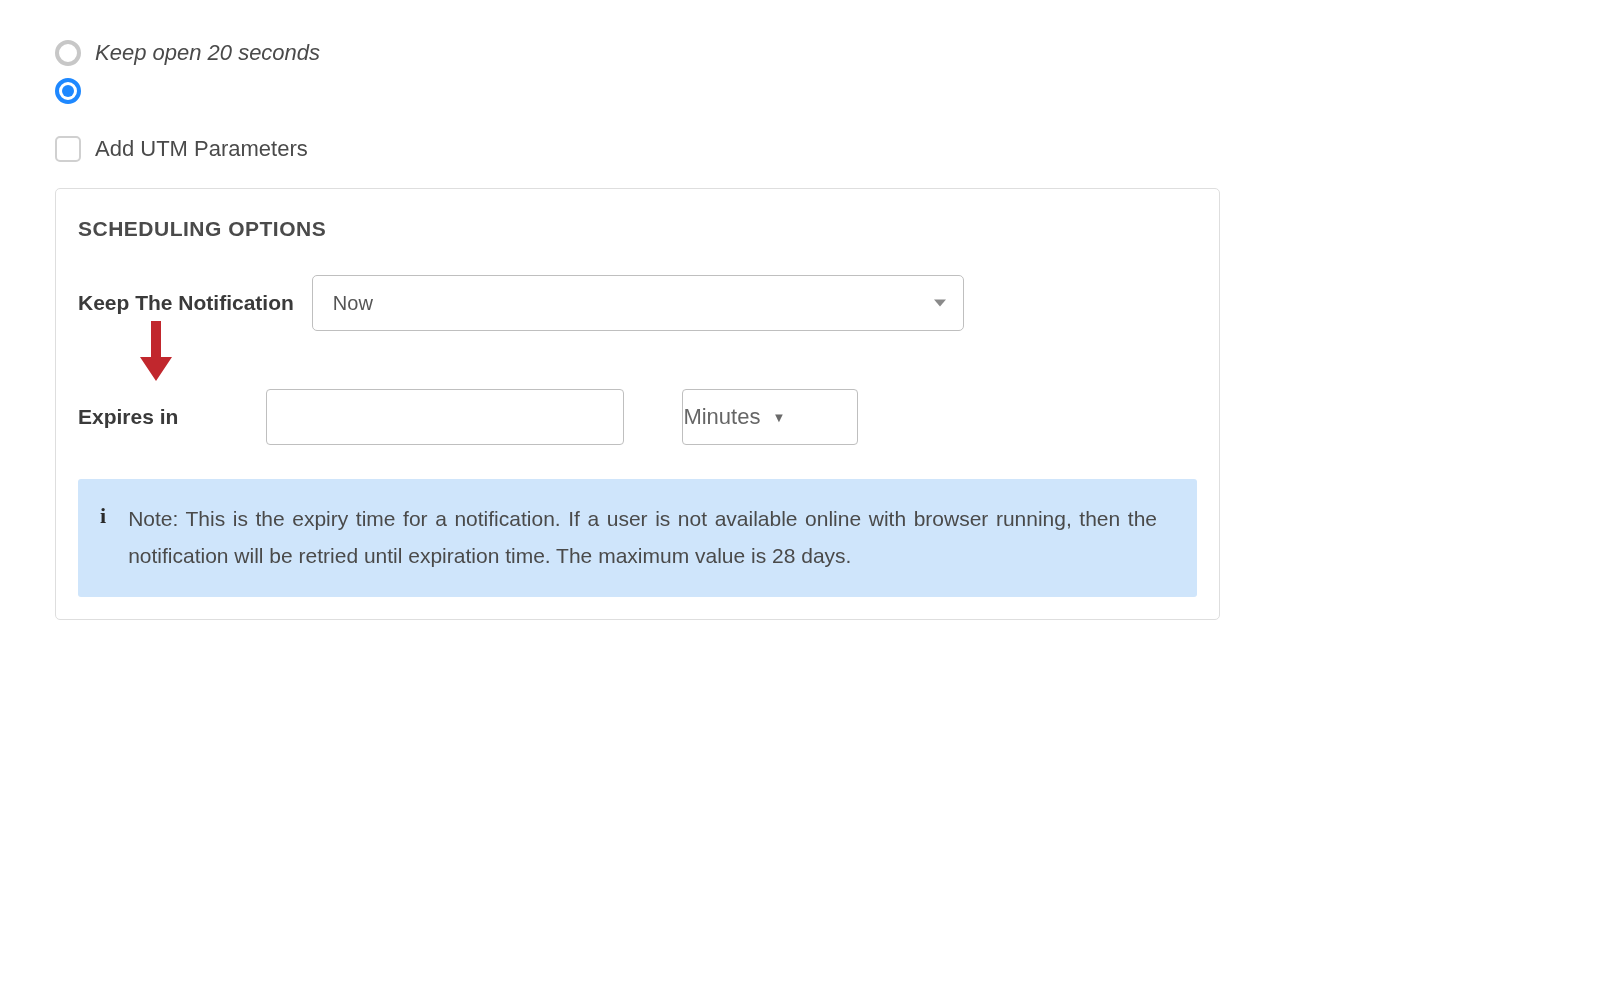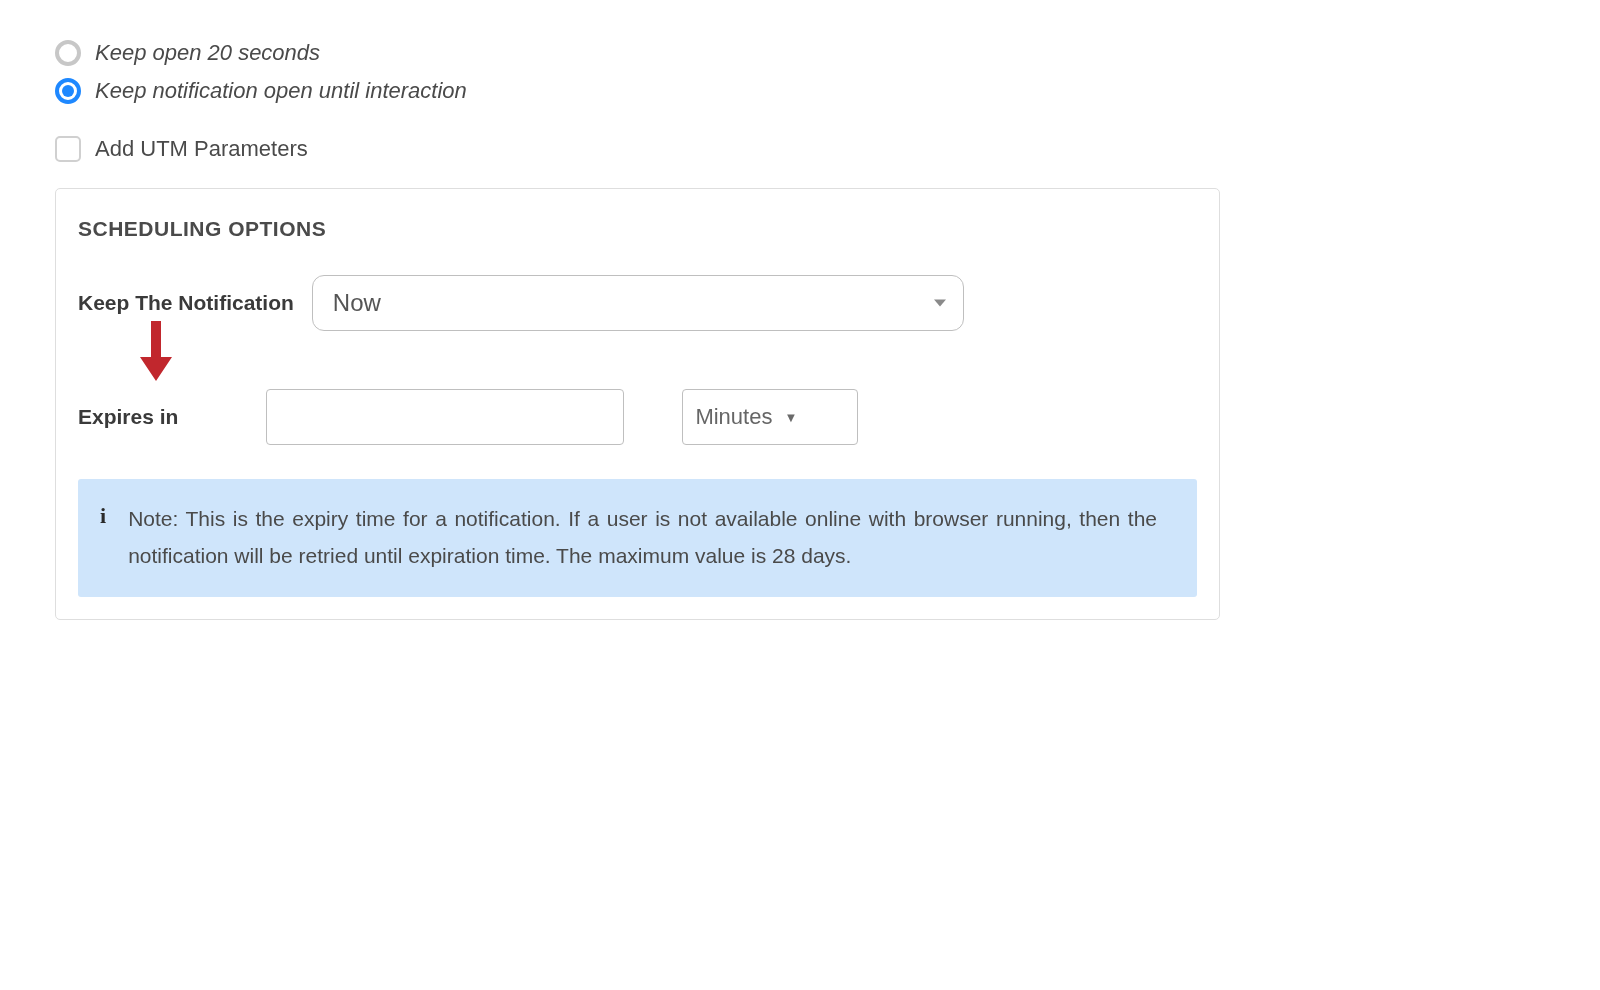--- a/index.html
+++ b/index.html
@@ -97,26 +97,26 @@
       margin-right: 18px;
     }
     .select-wrap {
       position: relative;
       width: 652px;
     }
     .select-box {
       width: 100%;
       height: 56px;
       border: 1px solid #bfbfbf;
-      border-radius: 12px;
+      border-radius: 5px;
       padding: 0 20px;
       display: flex;
       align-items: center;
       color: #555555;
-      font-size: 24px;
+      font-size: 20px;
       background: #fff;
       cursor: pointer;
     }
     .select-caret {
       position: absolute;
       right: 18px;
       top: 50%;
       transform: translateY(-50%);
       width: 0;
       height: 0;
@@ -160,21 +160,21 @@
       color: #3a3a3a;
     }
     .unit-select {
       position: relative;
     }
     .unit-box {
       width: 176px;
       height: 56px;
       border: 1px solid #bfbfbf;
       border-radius: 4px;
-      padding: 0 12px;
+      padding: 0 0;
       display: flex;
       align-items: center;
       color: #666666;
       font-size: 22px;
       background: #fff;
       cursor: pointer;
     }
     .unit-caret {
       margin-left: 12px;
       color: #6a6a6a;
@@ -206,21 +206,20 @@
 </head>
 <body>
 
 <div class="radio-group">
   <div class="radio-option">
     <div class="radio-circle unselected"></div>
     <span class="radio-label">Keep open 20 seconds</span>
   </div>
   <div class="radio-option">
     <div class="radio-circle selected"></div>
-    <span class="radio-label">Keep notification open until interaction</span>
   </div>
 </div>
 
 <div class="checkbox-option">
   <div class="checkbox-box"></div>
   <span class="checkbox-label">Add UTM Parameters</span>
 </div>
 
 <div class="panel">
   <div class="panel-title">SCHEDULING OPTIONS</div>

